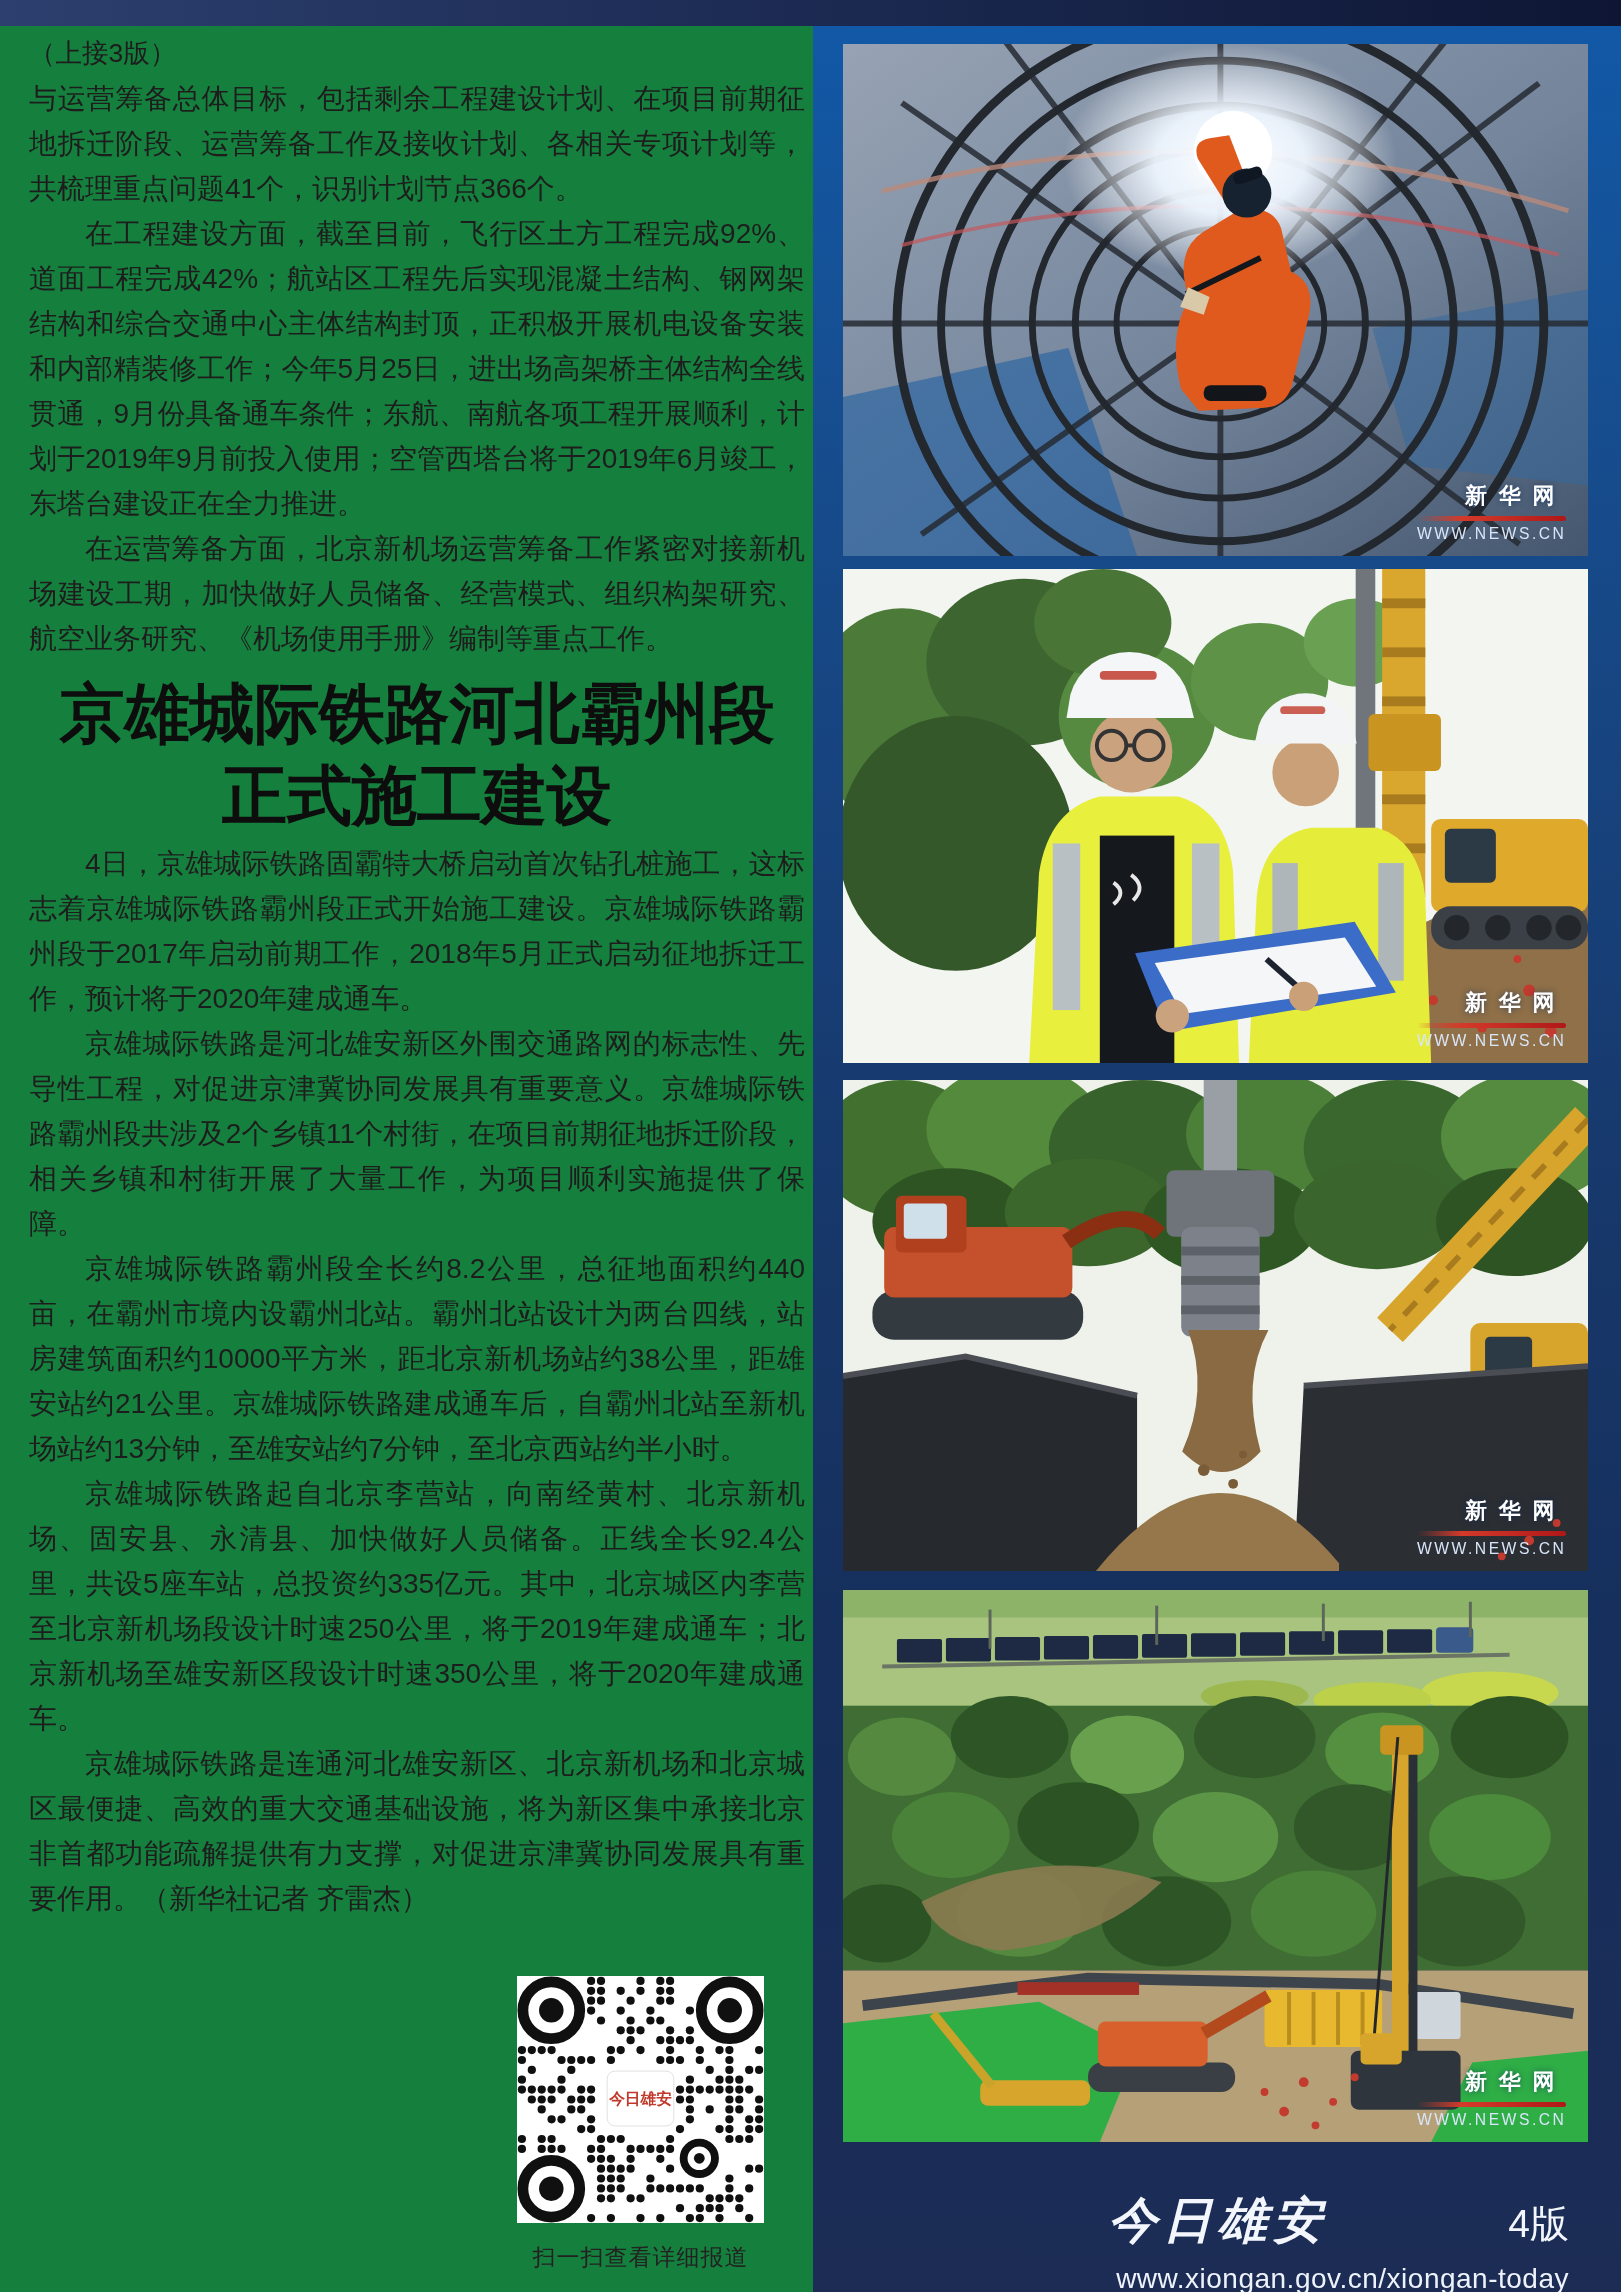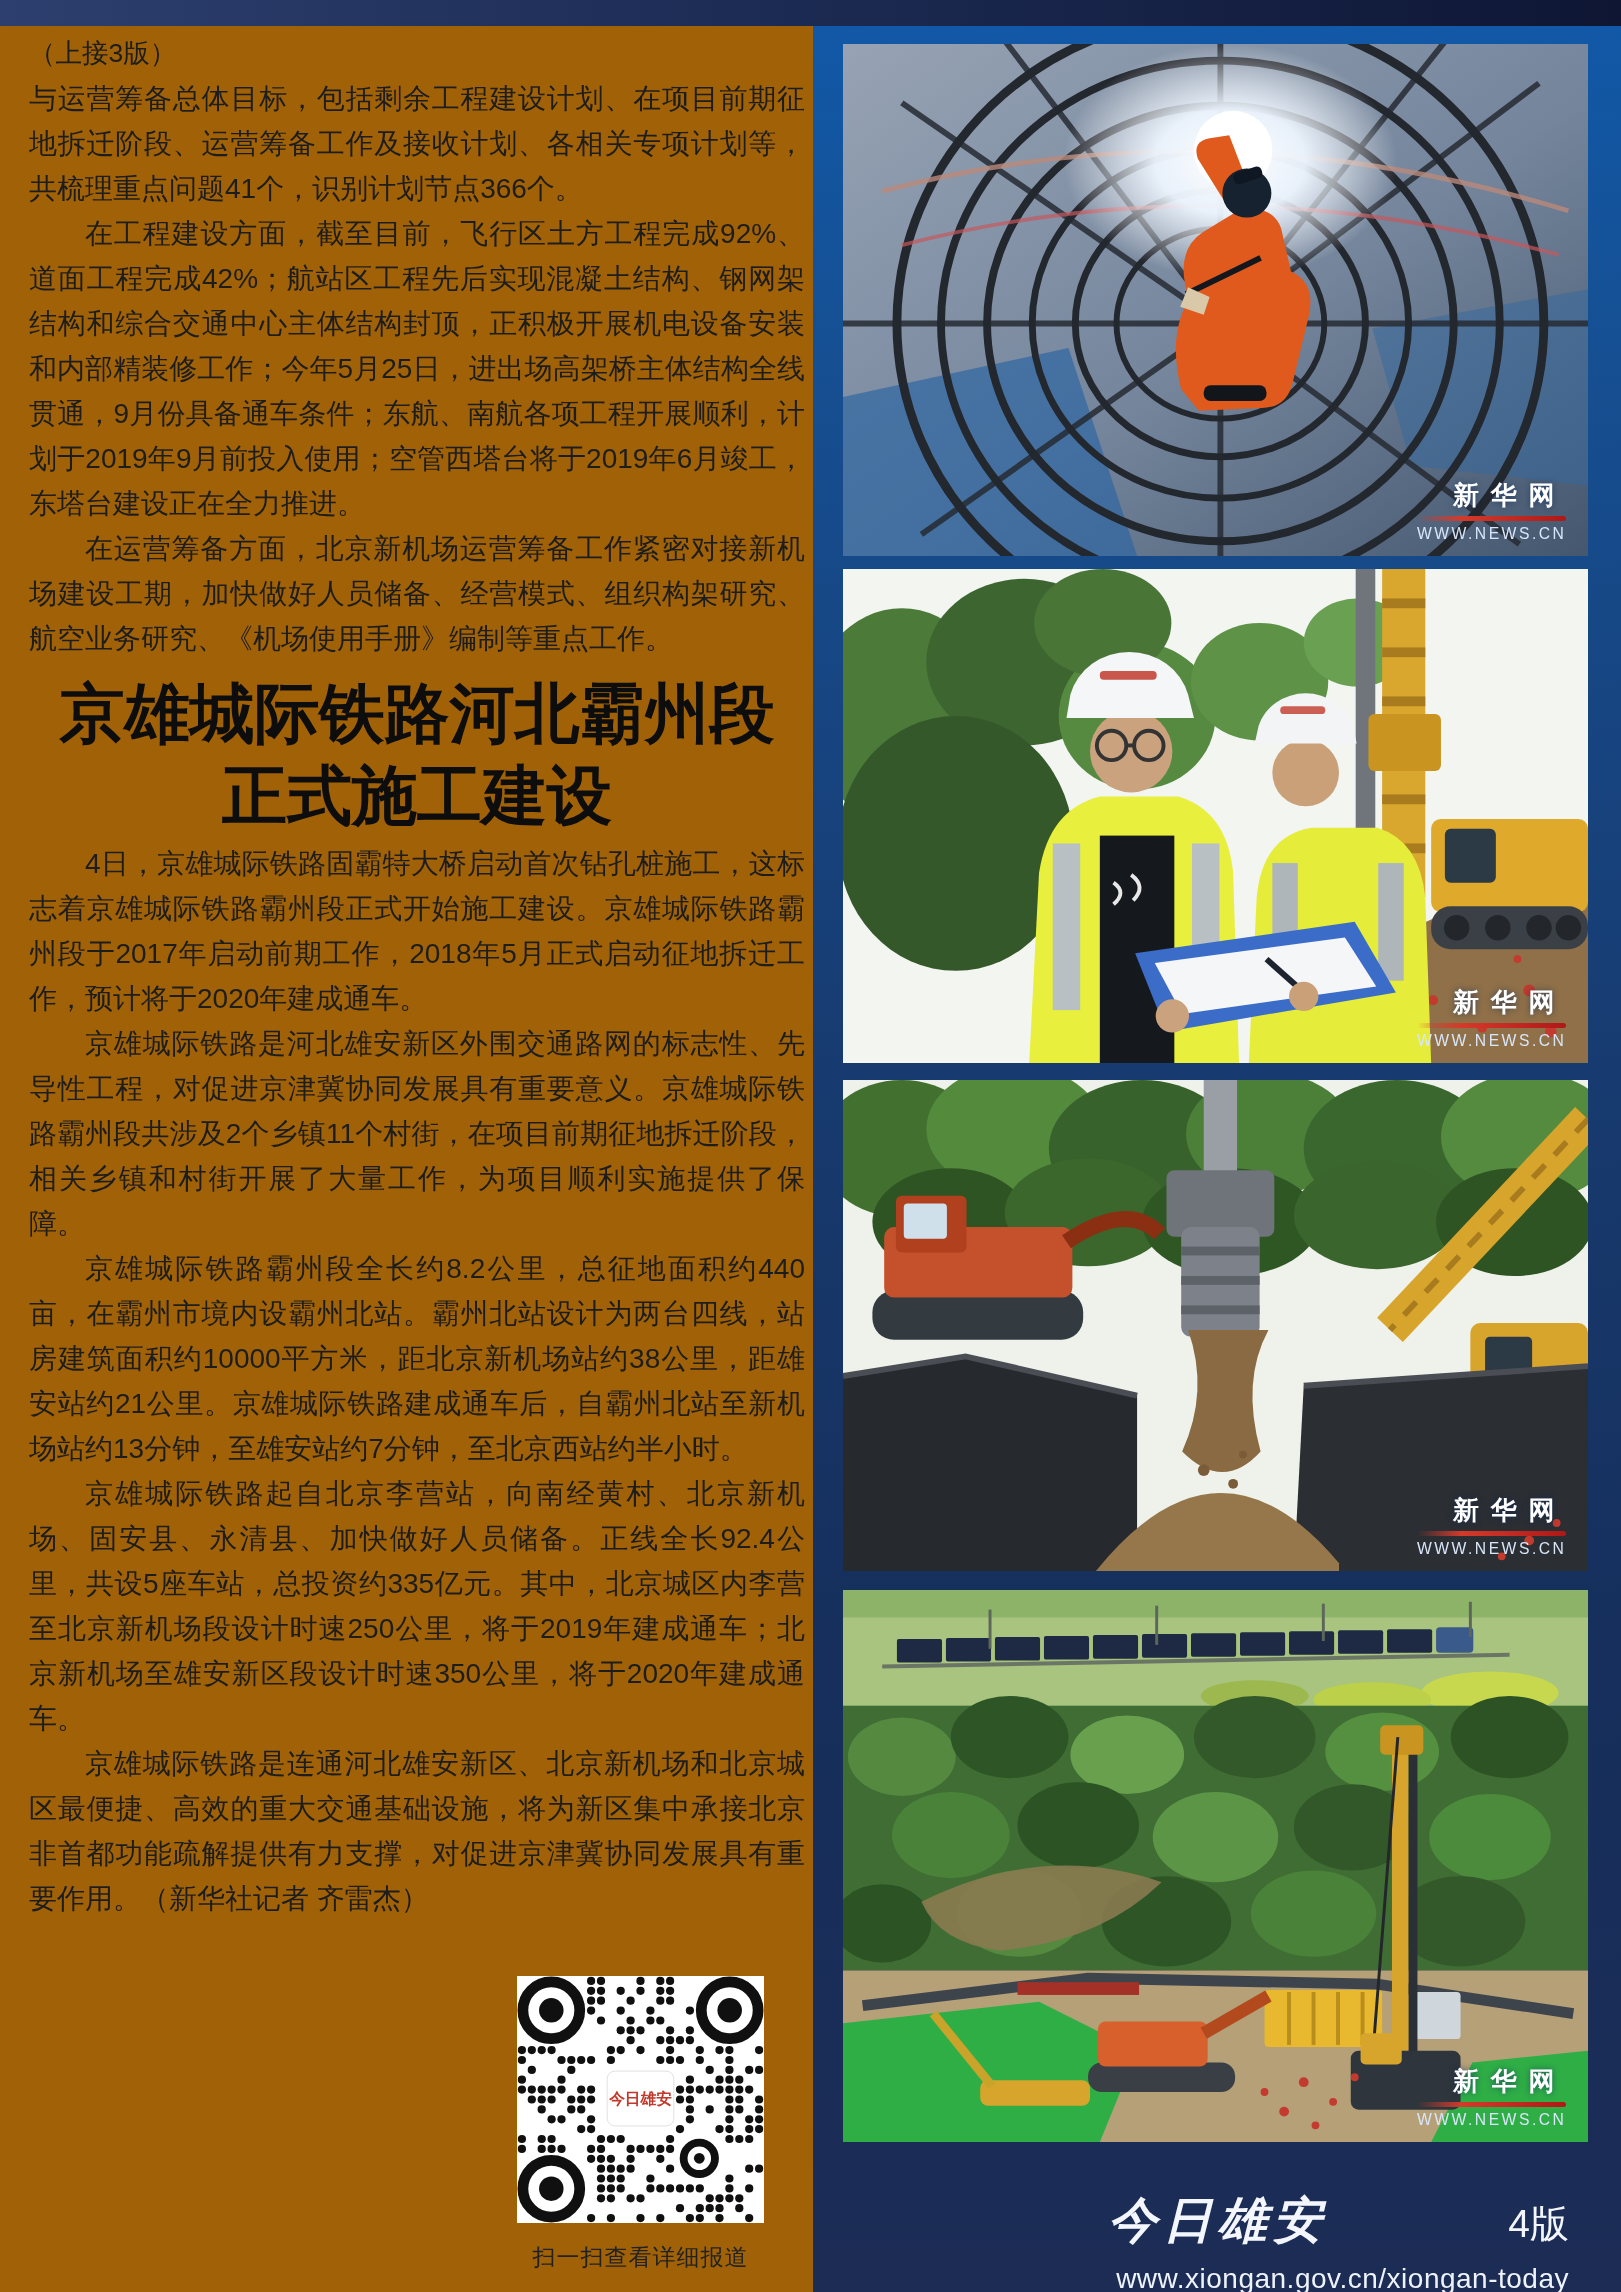--- a/index.html
+++ b/index.html
@@ -1,16 +1,16 @@
 <!DOCTYPE html>
 <html><head>
 <meta charset="utf-8">
 <style>
   html,body{margin:0;padding:0;background:#e8e8e8;}
-  #page{position:relative;width:1621px;height:2293px;background:#a16207;overflow:hidden;
+  #page{position:relative;width:1621px;height:2293px;background:#15803d;overflow:hidden;
         font-family:"Liberation Sans","DejaVu Sans",sans-serif;color:#1d1d1d;}
   
   .top-band{position:absolute;left:0;top:0;width:1621px;height:25.5px;
             background:linear-gradient(90deg,#2c3f6e 0%,#1d2c55 45%,#0e1634 100%);}
   
   .right-panel{position:absolute;left:813px;top:0;width:809px;height:2293px;
       background:linear-gradient(180deg,#1159a8 0%,#164f92 16%,#17437e 34%,#17386b 52%,#162f5c 72%,#1c2c55 100%);}
   
   .article{position:absolute;left:29px;top:31px;width:776px;font-size:28px;line-height:45px;}
   .article p{margin:0;text-align:justify;}
@@ -24,21 +24,21 @@
   .qr-caption{margin-top:19px;font-size:23px;color:#222;letter-spacing:1px;white-space:nowrap;}
   
   .photo{position:absolute;left:843px;width:745px;overflow:hidden;}
   .photo svg{display:block;width:100%;height:100%;}
   #photo1{top:44px;height:512px;}
   #photo2{top:569px;height:494px;}
   #photo3{top:1080px;height:491px;}
   #photo4{top:1590px;height:552px;}
   
   .wm{position:absolute;right:21.6px;bottom:13.7px;text-align:right;}
-  .wm .cn{font-size:26px;font-weight:bold;color:#ffffff;letter-spacing:11.8px;
+  .wm .cn{font-size:22px;font-weight:bold;color:#ffffff;letter-spacing:11.8px;
           text-shadow:0 0 5.9px rgba(10,40,90,.65);line-height:35px;}
   .wm .swoosh{height:4.9px;margin:2.9px 0 3.9px;border-radius:2.9px;
           background:linear-gradient(90deg,rgba(220,40,40,0),#d43a2a 30%,#b01818);}
   .wm .url{font-size:15.7px;color:#d8e6fa;letter-spacing:2.5px;line-height:17.6px;}
   
   .footer{position:absolute;left:1108px;top:2188px;width:461px;color:#f3f6fc;}
   .footer-row{display:flex;justify-content:space-between;align-items:baseline;}
   .brand{font-family:"Liberation Serif","DejaVu Serif",serif;font-style:italic;font-weight:bold;
          font-size:49px;letter-spacing:5.9px;}
   .page-num{font-size:39px;}

